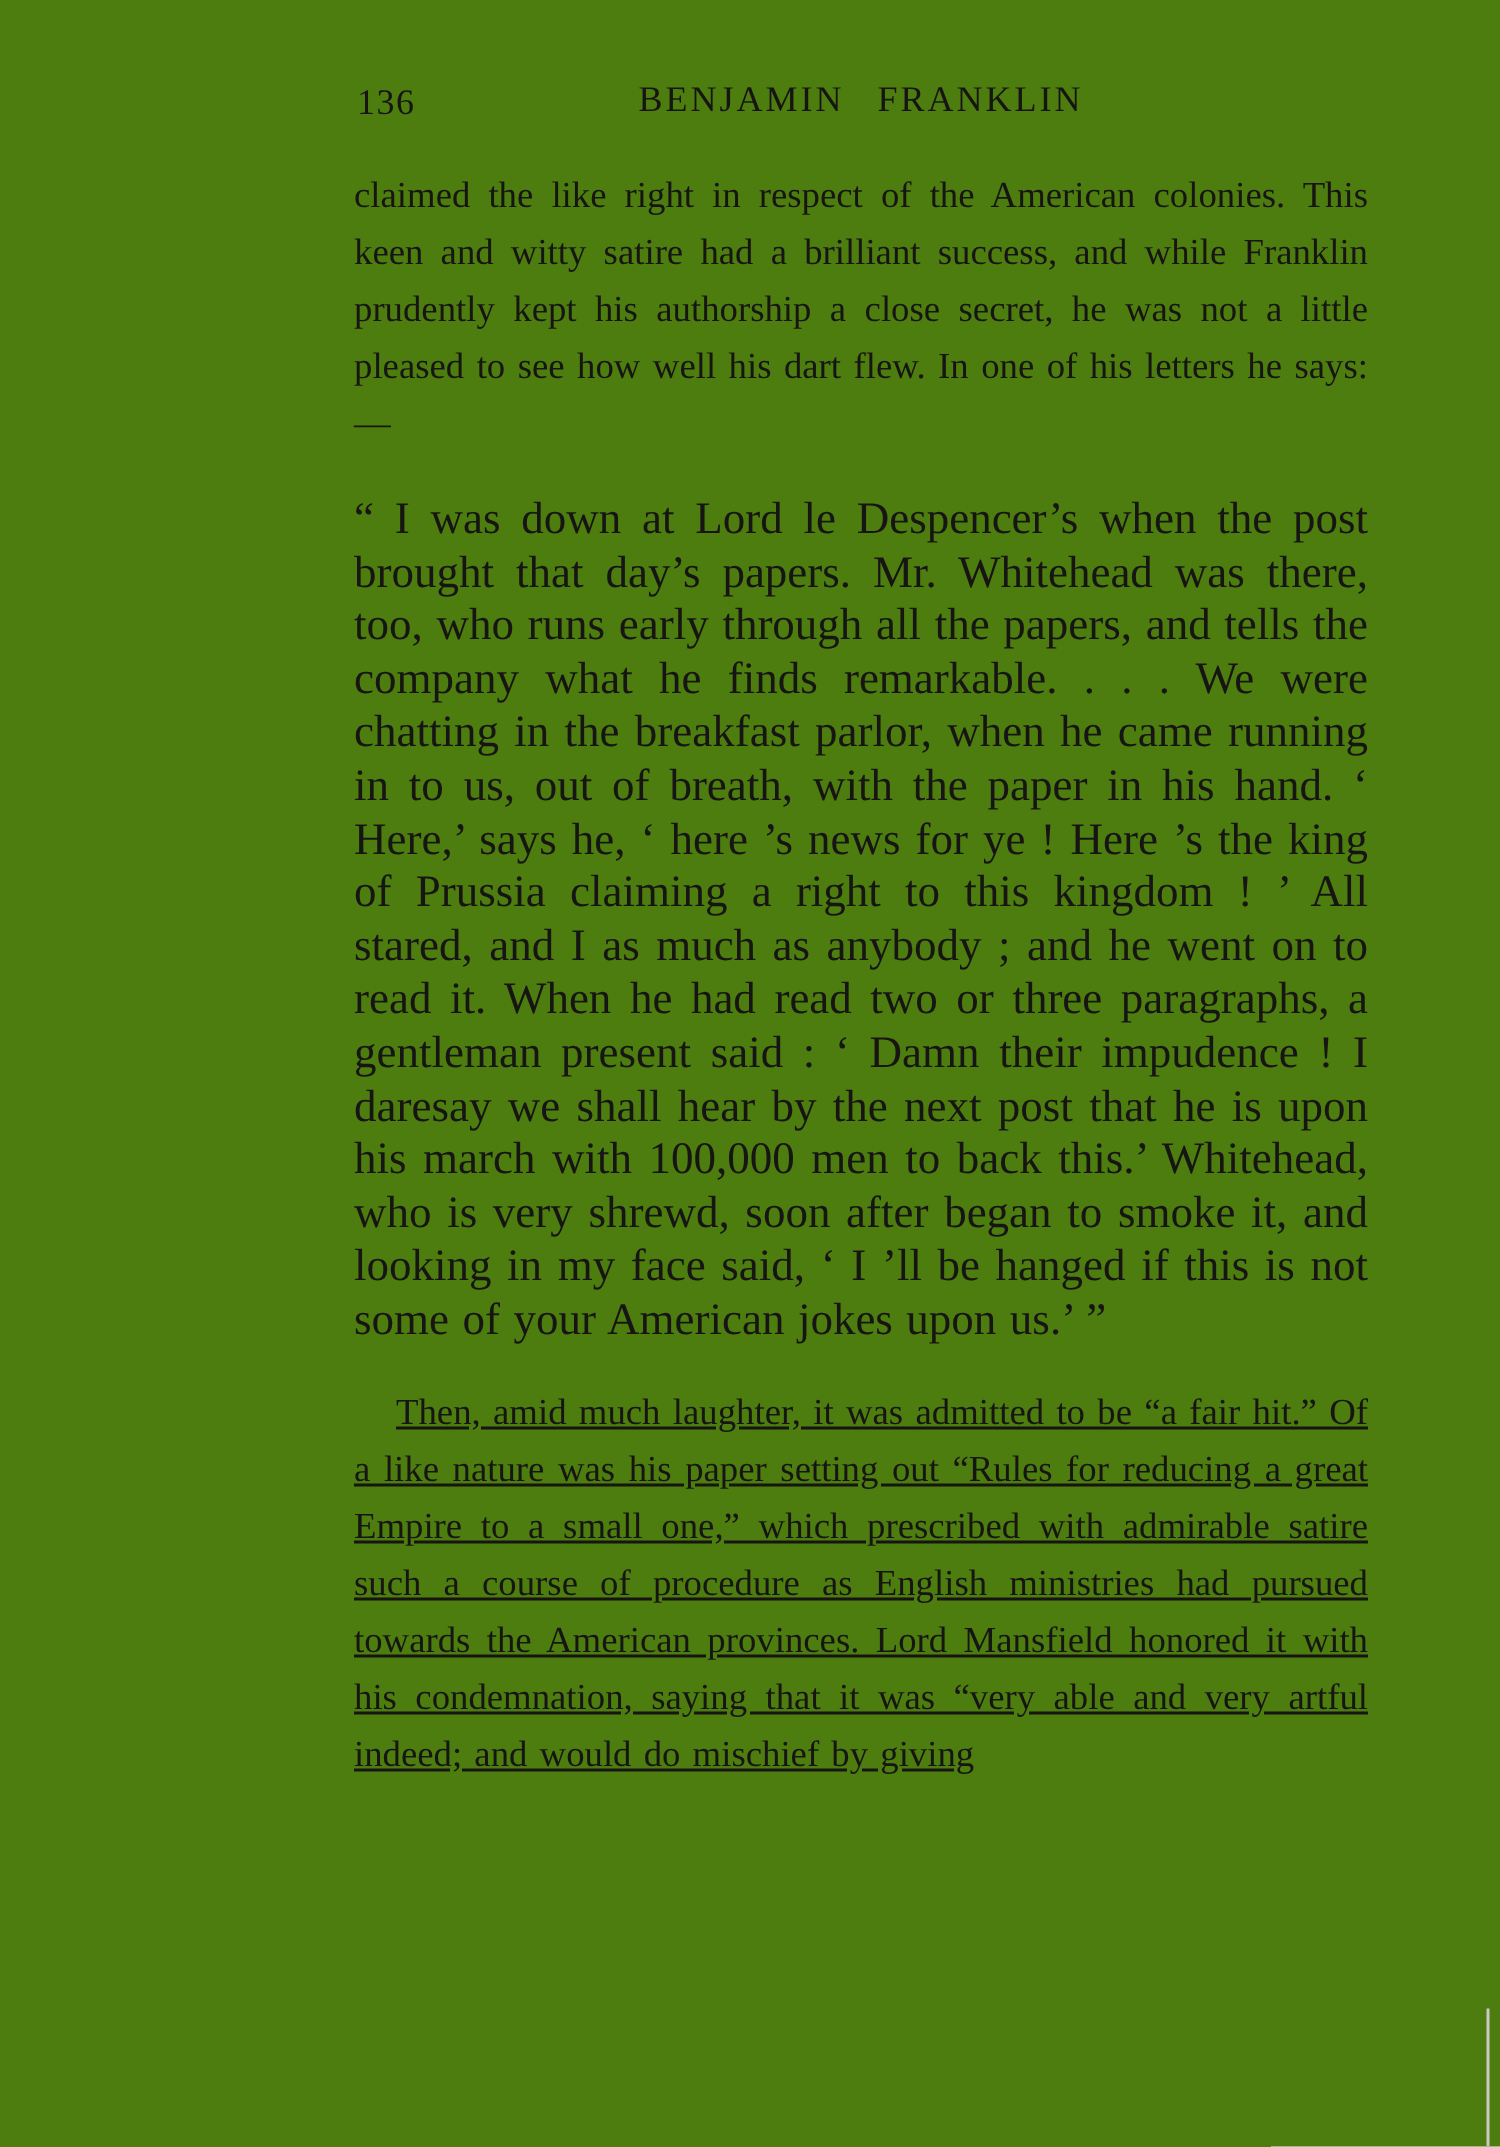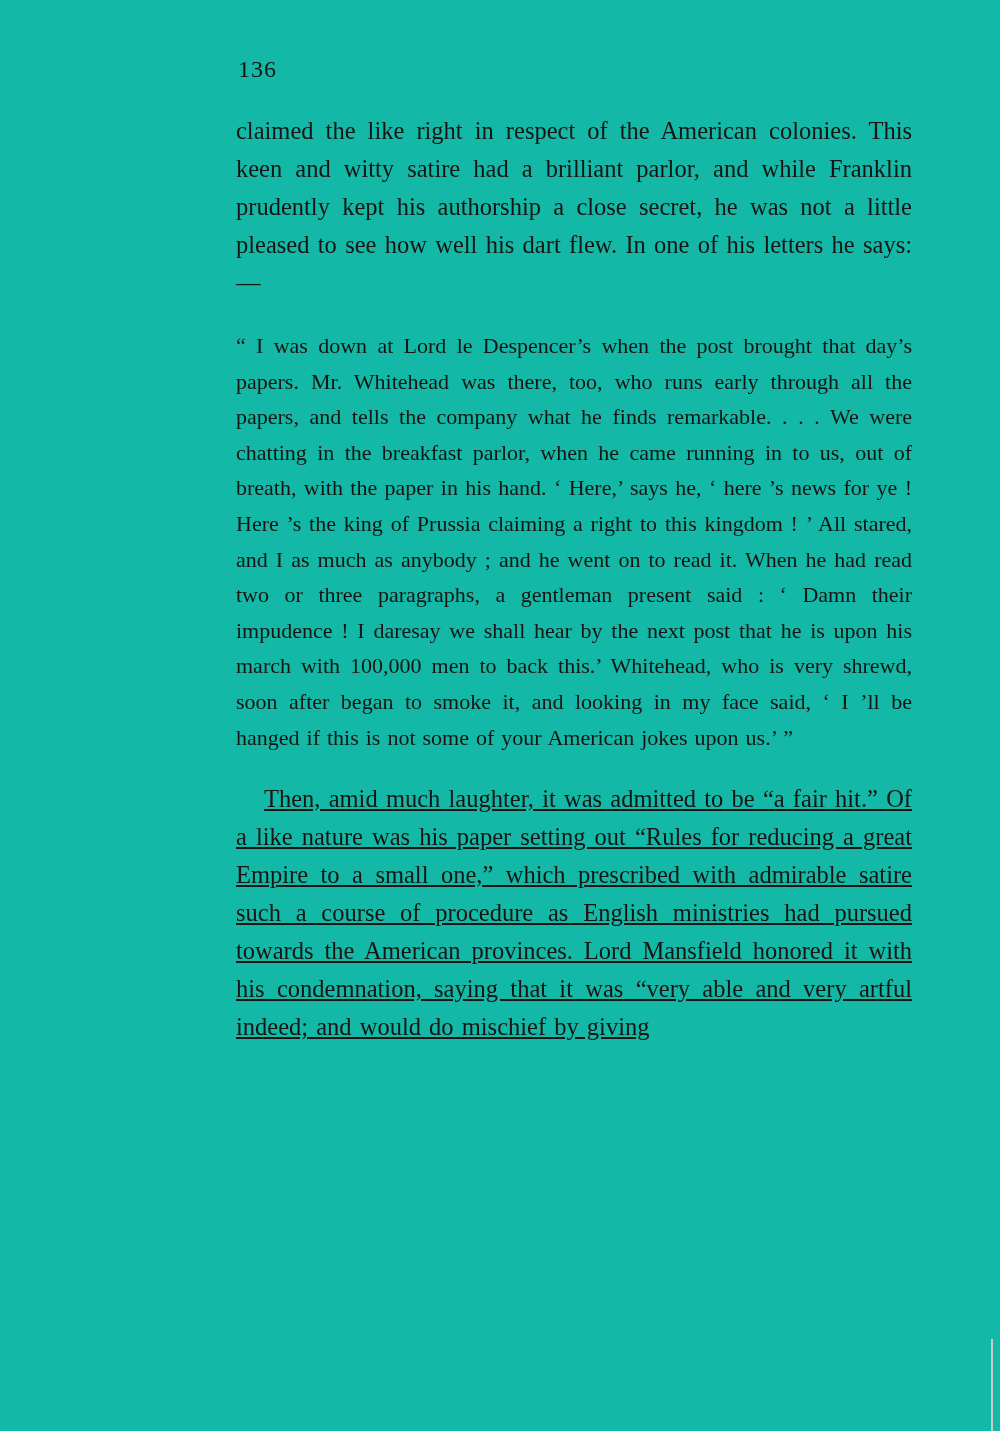--- a/index.html
+++ b/index.html
@@ -5,21 +5,21 @@
   html, body {
     margin: 0;
     padding: 0;
     background: #e8e8e6;
   }
   .page {
     position: relative;
     width: 1000px;
     height: 1431px;
     margin: 0 auto;
-    background: #14b8a6;
+    background: #4d7c0f;
     overflow: hidden;
     font-family: "Liberation Serif", "DejaVu Serif", serif;
     color: #171513;
   }
   .text-block {
     position: absolute;
     left: 236px;
     top: 54px;
     width: 676px;
   }
@@ -48,21 +48,21 @@
     line-height: 38px;
     text-align: justify;
     word-spacing: 2px;
   }
   p.first-para {
     margin-top: 0;
   }
   blockquote.extract {
     margin: 26px 0 0 0;
     padding: 0;
-    font-size: 22px;
+    font-size: 30px;
     line-height: 35.6px;
     text-align: justify;
     word-spacing: 1.5px;
   }
   p.second-para {
     margin-top: 25px;
     text-indent: 28px;
     text-decoration: underline;
   }
   
@@ -77,23 +77,24 @@
 </style>
 </head>
 <body>
 
 <div class="page">
 
   <div class="text-block">
 
     <div class="page-header">
       <span class="page-number">136</span>
+      <span class="running-head">BENJAMIN FRANKLIN</span>
     </div>
 
-    <p class="body-para first-para">claimed the like right in respect of the American colonies. This keen and witty satire had a brilliant parlor, and while Franklin prudently kept his authorship a close secret, he was not a little pleased to see how well his dart flew. In one of his letters he says: —</p>
+    <p class="body-para first-para">claimed the like right in respect of the American colonies. This keen and witty satire had a brilliant success, and while Franklin prudently kept his authorship a close secret, he was not a little pleased to see how well his dart flew. In one of his letters he says: —</p>
 
     <blockquote class="extract">“ I was down at Lord le Despencer’s when the post brought that day’s papers. Mr. Whitehead was there, too, who runs early through all the papers, and tells the company what he finds remarkable. . . . We were chatting in the breakfast parlor, when he came running in to us, out of breath, with the paper in his hand. ‘ Here,’ says he, ‘ here ’s news for ye !  Here ’s the king of Prussia claiming a right to this kingdom ! ’  All stared, and I as much as anybody ; and he went on to read it. When he had read two or three paragraphs, a gentleman present said : ‘ Damn their impudence !  I daresay we shall hear by the next post that he is upon his march with 100,000 men to back this.’ Whitehead, who is very shrewd, soon after began to smoke it, and looking in my face said, ‘ I ’ll be hanged if this is not some of your American jokes upon us.’ ”</blockquote>
 
     <p class="body-para second-para">Then, amid much laughter, it was admitted to be “a fair hit.” Of a like nature was his paper setting out “Rules for reducing a great Empire to a small one,” which prescribed with admirable satire such a course of procedure as English ministries had pursued towards the American provinces. Lord Mansfield honored it with his condemnation, saying that it was “very able and very artful indeed; and would do mischief by giving</p>
 
   </div>
 
   <div class="scan-edge"></div>
 
 </div>

